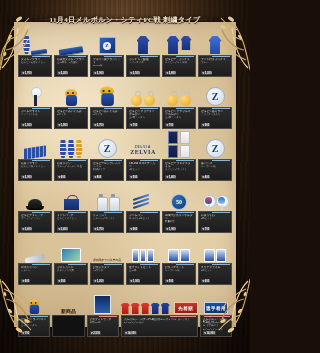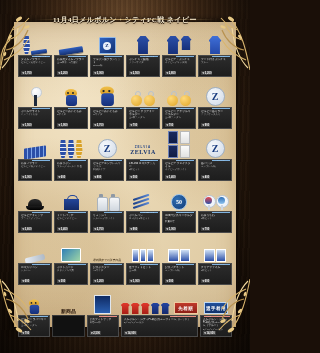--- a/index.html
+++ b/index.html
@@ -168,21 +168,21 @@
   .notice{font-size:2.8px;color:#3a2a14;text-align:center;font-family:"Liberation Serif",serif;}
 </style>
 </head>
 <body>
 
 <div id="poster">
 
   <div class="sheet"></div>
 
   <div class="title-wrap">
-    <span class="title">11月4日メルボルン・シティFC戦 ネイビー</span>
+    <span class="title">11月4日メルボルン・シティFC戦 刺繍タイプ</span>
   </div>
   <div class="title-rule"></div>
 
   <svg class="orn tl" viewBox="0 0 46 62">
     <g fill="none" stroke="#d9b56e" stroke-width="1.1">
       <path d="M2 60 C6 40 10 22 22 8"></path>
       <path d="M4 58 C14 48 18 34 20 18" stroke="#f0d79c"></path>
       <path d="M6 50 C16 46 24 40 30 30"></path>
       <path d="M8 40 C18 38 26 30 30 20" stroke="#b8924f"></path>
       <path d="M10 30 C18 28 24 22 27 14"></path>

